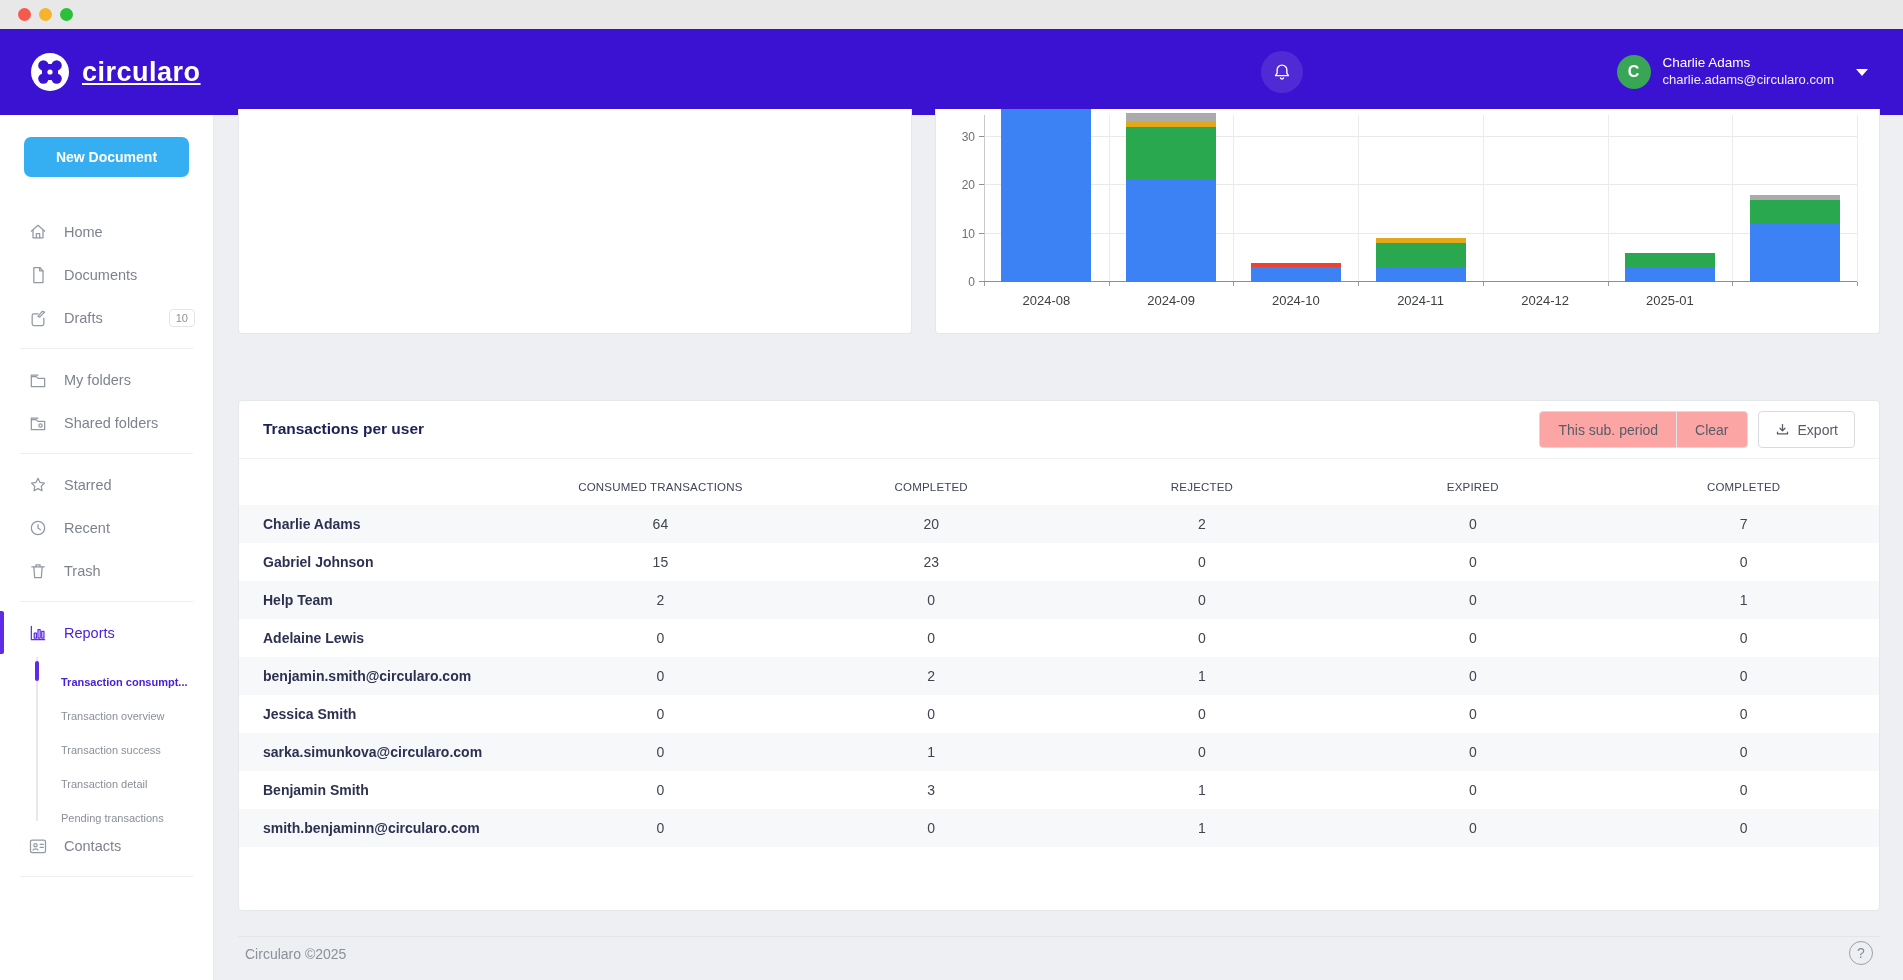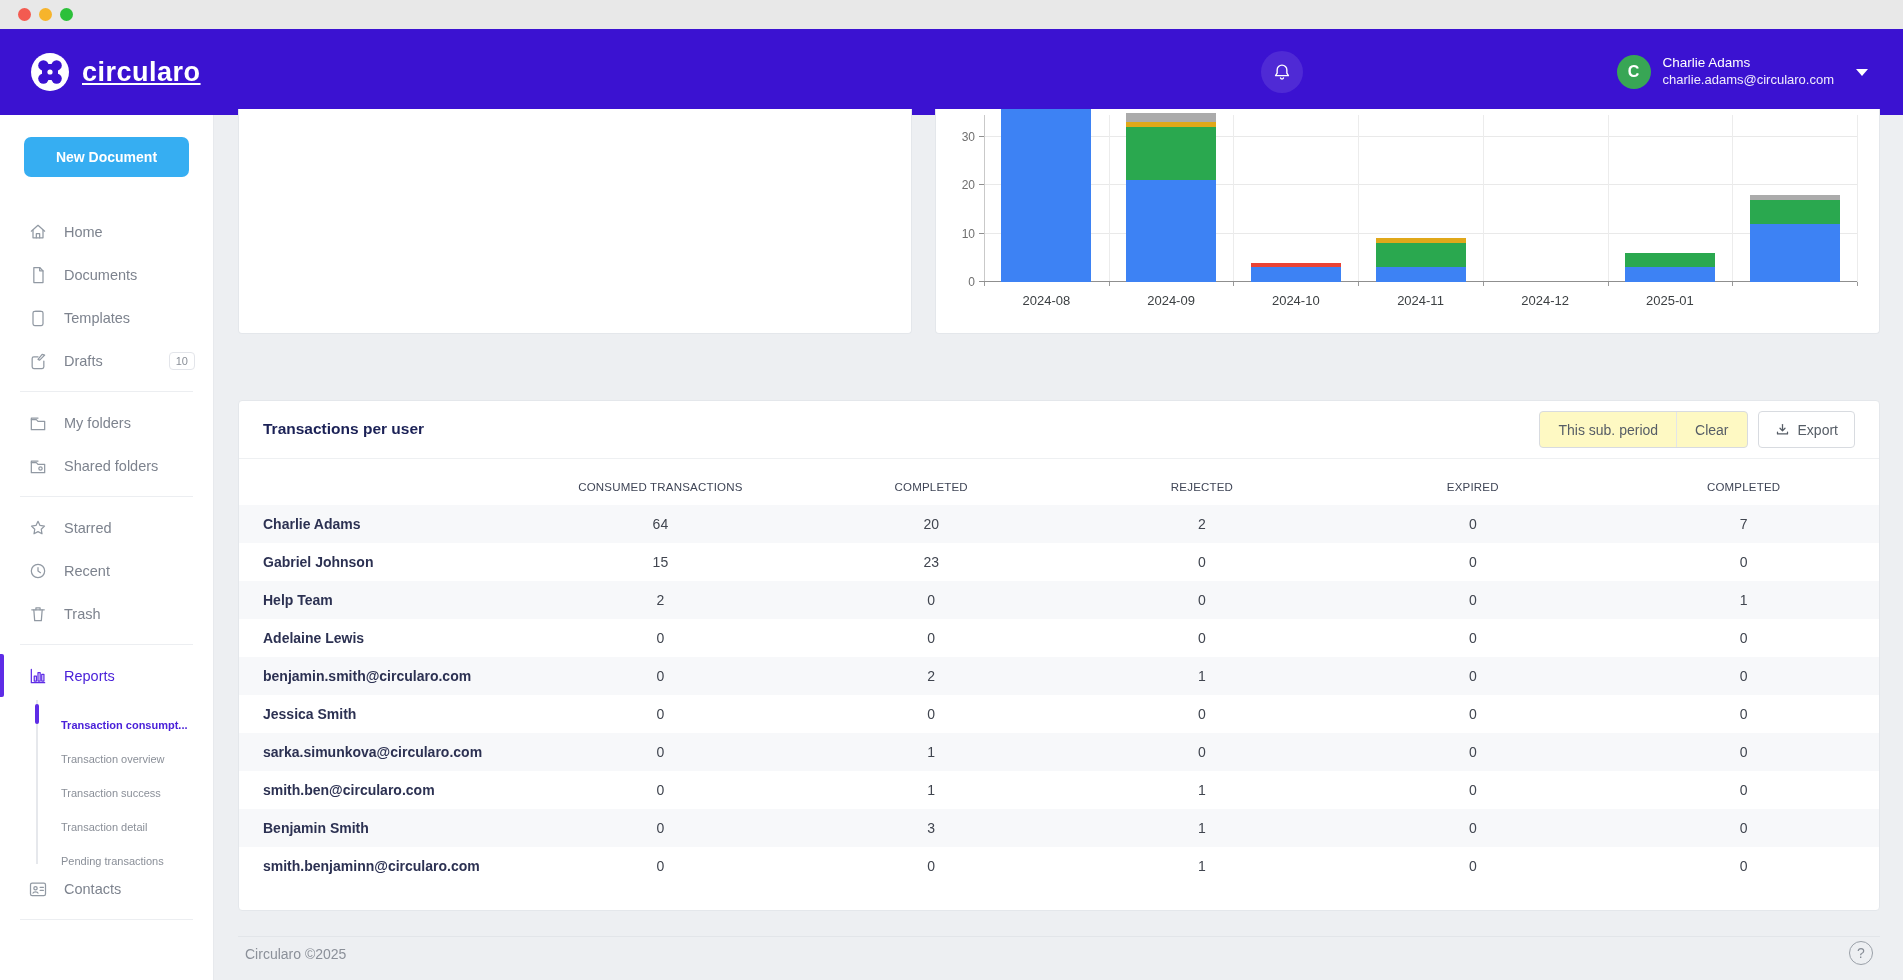--- a/index.html
+++ b/index.html
@@ -69,21 +69,21 @@
   .ytick-mark { position:absolute; width:5px; height:1px; background:#8f8f8f; left:-5px; }
   .xtick-mark { position:absolute; width:1px; height:4px; background:#9a9a9a; top:167px; }
   .bar-seg { position:absolute; }
   .xlabel { position:absolute; top:178px; width:125px; text-align:center; font-size:13px; color:#3c4043; }
 
   
   .card-table { left:24px; top:285px; width:1642px; height:511px; }
   .tc-head { position:relative; height:58px; border-bottom:1px solid #eef0f2; }
   .tc-title { position:absolute; left:24px; top:19px; font-size:15.5px; font-weight:bold; color:#1b2156; }
   .tc-actions { position:absolute; right:24px; top:10px; display:flex; gap:10px; }
-  .btn-group { display:flex; border:1px solid #d8dbe0; border-radius:4px; background:#fef9c3; height:37px; }
+  .btn-group { display:flex; border:1px solid #d8dbe0; border-radius:4px; background:#fca5a5; height:37px; }
   .btn-seg { border:none; background:transparent; padding:0 18px; font-size:14px; color:#565d66;
     font-family:"Liberation Sans",sans-serif; cursor:pointer; }
   .btn-seg + .btn-seg { border-left:1px solid #e3e5e9; }
   .btn { display:flex; align-items:center; gap:8px; border:1px solid #d8dbe0; border-radius:4px; background:#fff;
     height:37px; padding:0 16px; font-size:14px; color:#565d66; font-family:"Liberation Sans",sans-serif; cursor:pointer; }
   table.tx { position:absolute; top:72px; left:0; width:100%; border-collapse:collapse; table-layout:fixed; }
   table.tx th { font-size:11.5px; color:#3f4556; font-weight:normal; letter-spacing:.2px; text-align:center;
     padding:8px 0 12px;margin-top:17px; }
   table.tx td { height:38px; font-size:14px; color:#40454f; text-align:center; }
   table.tx td.name { text-align:left; padding-left:24px; font-weight:bold; color:#2c3152; }
@@ -160,29 +160,20 @@
         <span>Home</span>
       </div>
       <div class="nav-item">
         <span class="nicon">
           <svg width="20" height="20" viewBox="0 0 24 24" fill="none" stroke="#9199a3" stroke-width="1.5" stroke-linecap="round" stroke-linejoin="round">
             <path d="M7 3h7l4 4v14H7z"></path>
             <path d="M14 3v4h4"></path>
           </svg>
         </span>
         <span>Documents</span>
-      </div>
-      <div class="nav-item">
-        <span class="nicon">
-          <svg width="20" height="20" viewBox="0 0 24 24" fill="none" stroke="#9199a3" stroke-width="1.5" stroke-linecap="round" stroke-linejoin="round">
-            <rect x="6" y="4" width="12" height="17" rx="2"></rect>
-            <path d="M9 4h6"></path>
-          </svg>
-        </span>
-        <span>Templates</span>
       </div>
       <div class="nav-item">
         <span class="nicon">
           <svg width="20" height="20" viewBox="0 0 24 24" fill="none" stroke="#9199a3" stroke-width="1.5" stroke-linecap="round" stroke-linejoin="round">
             <path d="M19 12v7a2 2 0 0 1-2 2H7a2 2 0 0 1-2-2V9a2 2 0 0 1 2-2h5"></path>
             <path d="M14 11l6-6-3-1-5 6z"></path>
           </svg>
         </span>
         <span>Drafts</span>
         <span class="badge">10</span>
@@ -429,28 +420,20 @@
           </tr>
           <tr>
             <td class="name">sarka.simunkova@circularo.com</td>
             <td>0</td>
             <td>1</td>
             <td>0</td>
             <td>0</td>
             <td>0</td>
           </tr>
           <tr>
-            <td class="name">smith.ben@circularo.com</td>
-            <td>0</td>
-            <td>1</td>
-            <td>1</td>
-            <td>0</td>
-            <td>0</td>
-          </tr>
-          <tr>
             <td class="name">Benjamin Smith</td>
             <td>0</td>
             <td>3</td>
             <td>1</td>
             <td>0</td>
             <td>0</td>
           </tr>
           <tr>
             <td class="name">smith.benjaminn@circularo.com</td>
             <td>0</td>

